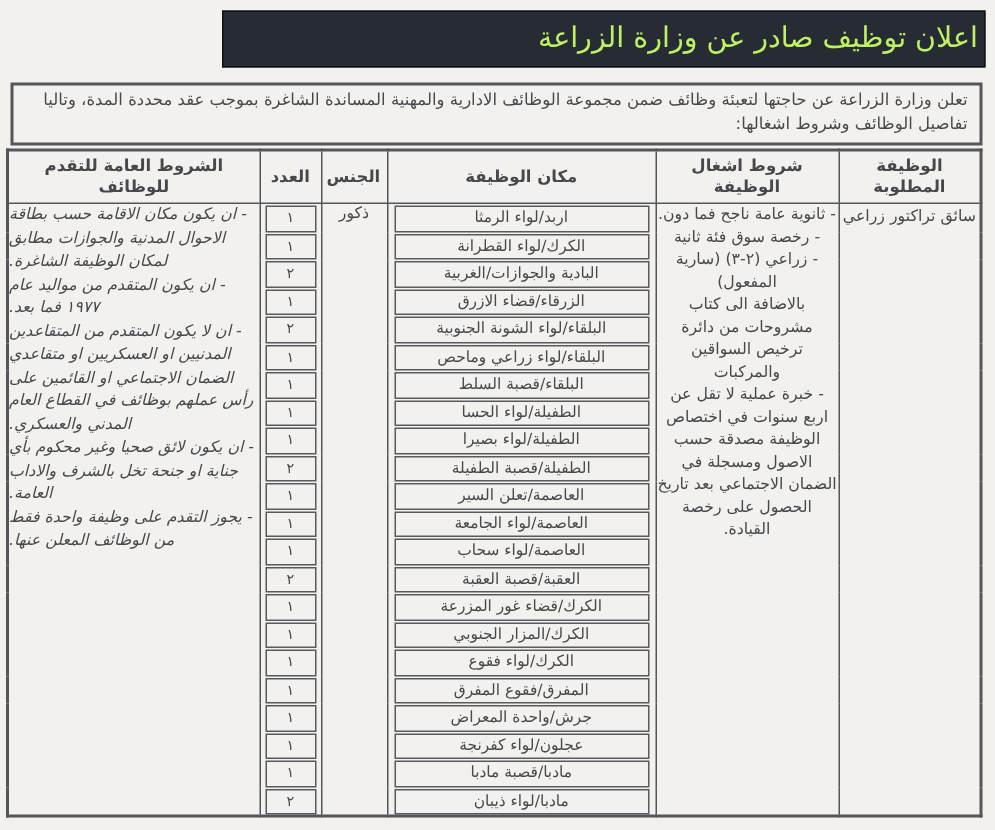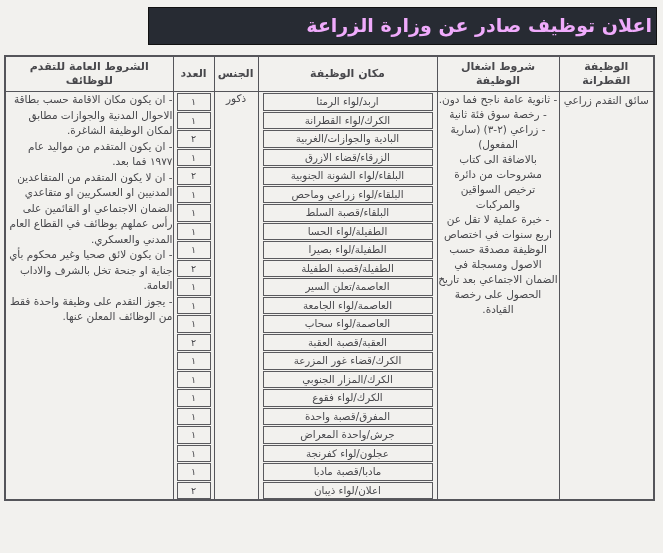--- a/index.html
+++ b/index.html
@@ -11,21 +11,21 @@
     direction:rtl;
   }
   .banner{
     position:absolute;top:7px;left:148px;right:6px;height:36px;
     background:#272b33;
     border:1px solid #111;
     display:flex;align-items:center;justify-content:flex-start;
     direction:rtl;
   }
   .banner .t{
-    color:#f0abfc;font-size:19px;font-weight:700;
+    color:#bef264;font-size:19px;font-weight:400;
     padding:0 4px 2px 10px;
     white-space:nowrap;
     letter-spacing:0;
     text-align:right;
   }
   .doc{
     position:absolute;top:55px;right:8px;left:7px;
   }
   .intro{
     border:2px solid #55555a;
@@ -63,24 +63,25 @@
   }
   td.req-cell{
     border:1.5px solid #55555a;
     text-align:center;
     padding:5px 4px 0 4px;
     font-size:10.5px;line-height:15px;
     white-space:pre-line;
   }
   td.gen-cell{
     border:1.5px solid #55555a;
-    text-align:right;
+    text-align:left;
     padding:16px 5px 0 5px;
     font-size:10.5px;line-height:15.5px;
     white-space:pre-line;
+    font-style:italic;
   }
   td.gender-cell{
     border:1.5px solid #55555a;
     text-align:center;
     padding-top:2px;
     font-size:10.5px;
   }
   td.loc-cell,td.cnt-cell{border:none;}
   .cellbox{
     border:1px solid #5a5a5e;
@@ -94,43 +95,46 @@
   td.cnt-cell .cellbox{margin:1px 3px 0 3px;font-size:9.5px;}
 </style>
 </head>
 <body>
 
 <div class="banner">
   <span class="t">اعلان توظيف صادر عن وزارة الزراعة</span>
 </div>
 
 <div class="doc">
+  <div class="intro">
+    <span>تعلن وزارة الزراعة عن حاجتها لتعبئة وظائف ضمن مجموعة الوظائف الادارية والمهنية المساندة الشاغرة بموجب عقد محددة المدة، وتاليا تفاصيل الوظائف وشروط اشغالها:</span>
+  </div>
 
   <table class="jobs">
     <colgroup>
       <col style="width:95px">
       <col style="width:122px">
       <col style="width:179px">
       <col style="width:44px">
       <col style="width:41px">
       <col style="width:168px">
     </colgroup>
     <thead>
       <tr>
-        <th>الوظيفة القطرانة</th>
+        <th>الوظيفة المطلوبة</th>
         <th>شروط اشغال الوظيفة</th>
         <th>مكان الوظيفة</th>
         <th>الجنس</th>
         <th>العدد</th>
         <th>الشروط العامة للتقدم للوظائف</th>
       </tr>
     </thead>
     <tbody>
         <tr>
-          <td class="pos-cell" rowspan="22">سائق التقدم زراعي</td>
+          <td class="pos-cell" rowspan="22">سائق تراكتور زراعي</td>
           <td class="req-cell" rowspan="22">- ثانوية عامة ناجح فما دون.
 - رخصة سوق فئة ثانية
 - زراعي (٢-٣) (سارية المفعول)
 بالاضافة الى كتاب مشروحات من دائرة ترخيص السواقين والمركبات
 - خبرة عملية لا تقل عن اربع سنوات في اختصاص الوظيفة مصدقة حسب الاصول ومسجلة في الضمان الاجتماعي بعد تاريخ الحصول على رخصة القيادة.</td>
           <td class="loc-cell">
             <div class="cellbox">اربد/لواء الرمثا</div>
           </td>
           <td class="gender-cell" rowspan="22">ذكور</td>
           <td class="cnt-cell">
@@ -265,21 +269,21 @@
         <tr>
           <td class="loc-cell">
             <div class="cellbox">الكرك/لواء فقوع</div>
           </td>
           <td class="cnt-cell">
             <div class="cellbox">١</div>
           </td>
         </tr>
         <tr>
           <td class="loc-cell">
-            <div class="cellbox">المفرق/قصبة واحدة</div>
+            <div class="cellbox">المفرق/فقوع المفرق</div>
           </td>
           <td class="cnt-cell">
             <div class="cellbox">١</div>
           </td>
         </tr>
         <tr>
           <td class="loc-cell">
             <div class="cellbox">جرش/واحدة المعراض</div>
           </td>
           <td class="cnt-cell">
@@ -297,21 +301,21 @@
         <tr>
           <td class="loc-cell">
             <div class="cellbox">مادبا/قصبة مادبا</div>
           </td>
           <td class="cnt-cell">
             <div class="cellbox">١</div>
           </td>
         </tr>
         <tr>
           <td class="loc-cell">
-            <div class="cellbox">اعلان/لواء ذيبان</div>
+            <div class="cellbox">مادبا/لواء ذيبان</div>
           </td>
           <td class="cnt-cell">
             <div class="cellbox">٢</div>
           </td>
         </tr>
       </tbody>
   </table>
 </div>
 
 </body></html>

